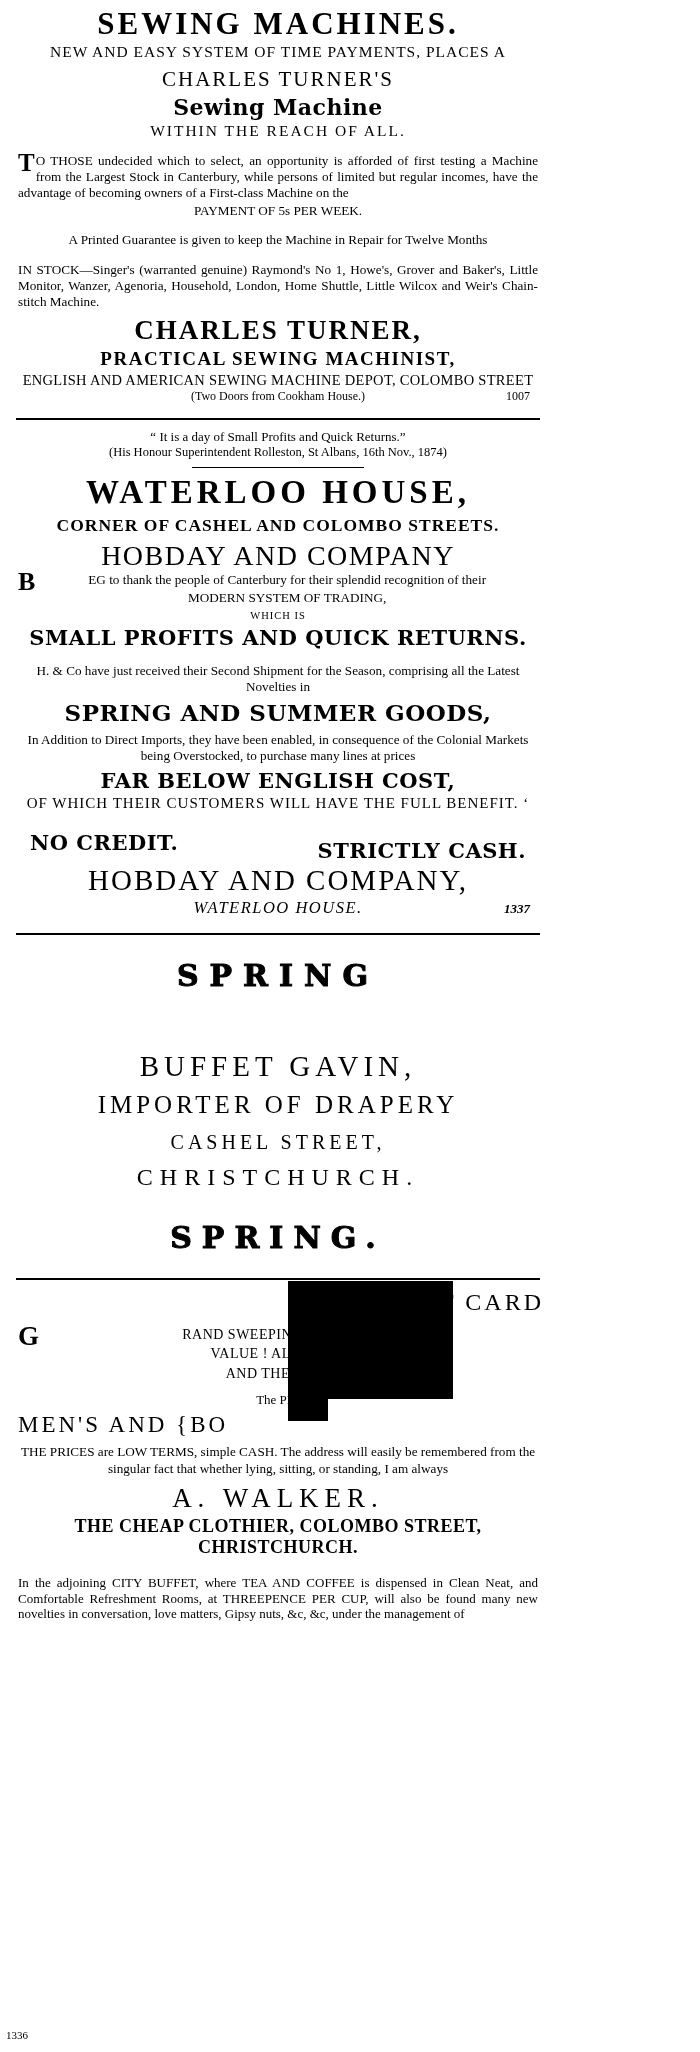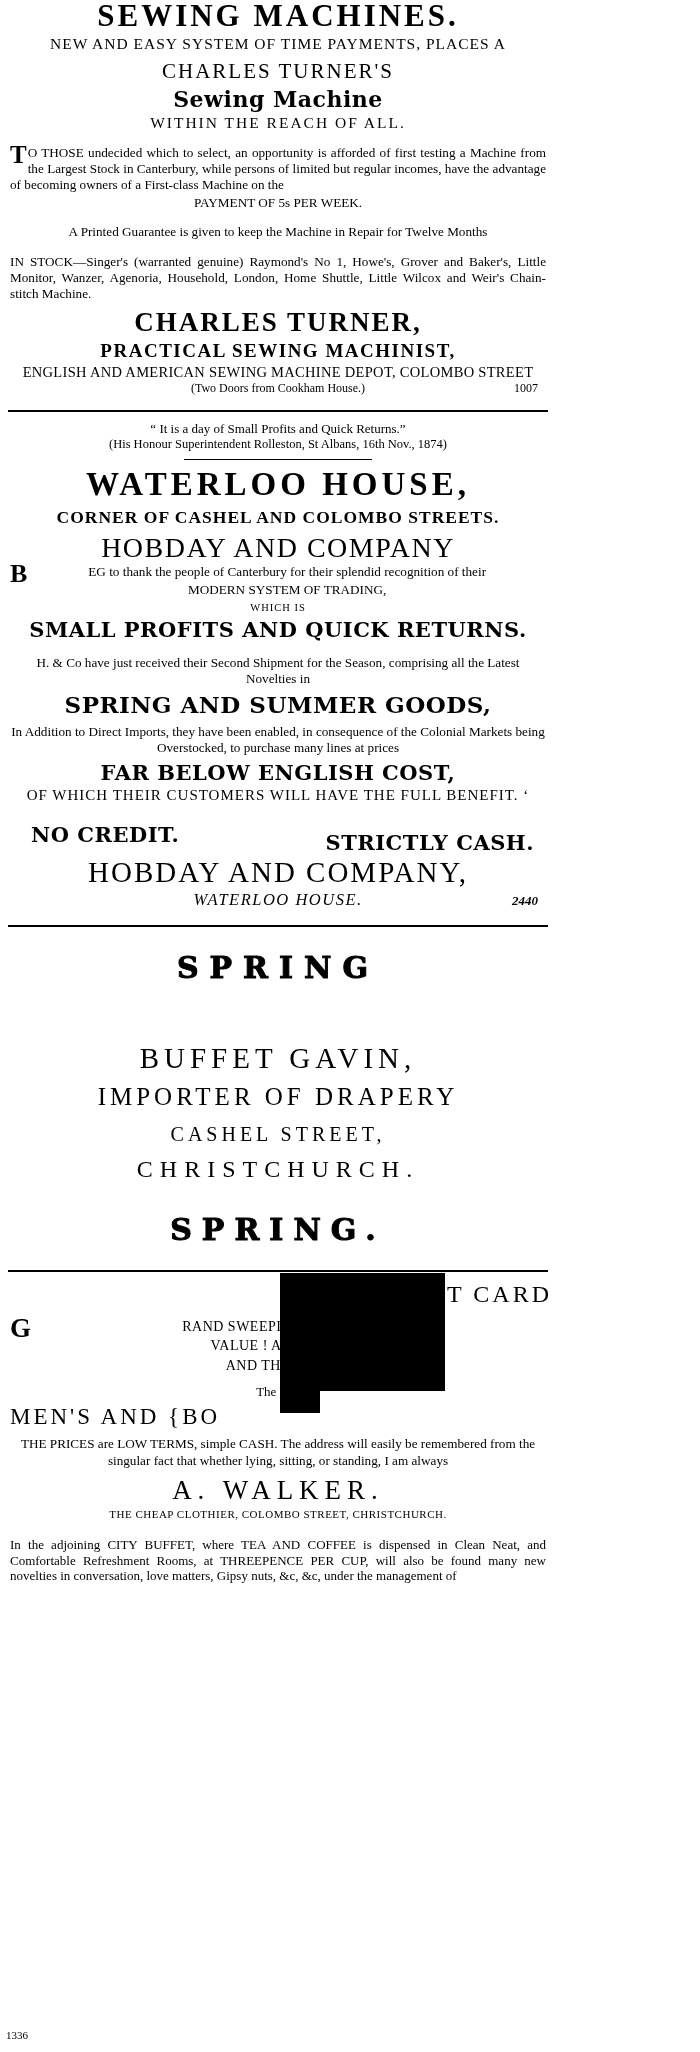--- a/index.html
+++ b/index.html
@@ -6,21 +6,21 @@
   body{
     width:700px;
     font-family:"Liberation Serif", serif;
     color:#000;
     -webkit-font-smoothing:none;
   }
   .page{
     width:556px;
     min-height:2052px;
     position:relative;
-    padding:0;
+    padding:8px;
     box-sizing:border-box;
     overflow:hidden;
   }
   .ad{
     padding:0 4px 6px 4px;
   }
   .rule{
     border:0;
     border-top:2px solid #000;
     margin:8px 40px;
@@ -151,21 +151,20 @@
     align-items:flex-end;
     justify-content:space-between;
     padding:0 18px;
     margin-top:10px;
   }
   .nocredit{
     font-family:"DejaVu Serif",serif;
     font-weight:bold;
     font-size:21px;
     letter-spacing:0.5px;
-    margin-left:9px;
   }
   .strictly{
     font-family:"DejaVu Serif",serif;
     font-weight:bold;
     font-size:21px;
     letter-spacing:0.5px;
   }
   .walker-name{
     font-size:27px;
     letter-spacing:6px;
@@ -243,21 +242,21 @@
     <div class="heavy ctr mt2" style="font-size:21px;letter-spacing:0.5px;">FAR BELOW ENGLISH COST,</div>
     <div class="t-med mt2" style="font-size:15px;font-weight:normal;letter-spacing:1px;">OF WHICH THEIR CUSTOMERS WILL HAVE THE FULL BENEFIT. ‘</div>
     <hr class="rule thin">
     <div class="nocredit-row">
       <div class="nocredit">NO CREDIT.</div>
       <div class="strictly" style="margin-bottom:-8px;">STRICTLY CASH.</div>
     </div>
     <div class="t-big mt10" style="font-size:29px;letter-spacing:2px;font-weight:normal;">HOBDAY AND COMPANY,</div>
     <div style="position:relative;font-style:italic;">
       <div class="t-med mt2" style="font-size:16.5px;font-weight:normal;letter-spacing:1.5px;">WATERLOO  HOUSE.</div>
-      <div style="position:absolute;right:14px;top:2px;font-size:13px;font-weight:bold;">2440</div>
+      <div style="position:absolute;right:14px;top:2px;font-size:13px;font-weight:bold;">1337</div>
     </div>
   </div>
 
   <hr class="rule wide">
 
   <div class="ad" style="padding-top:14px;padding-bottom:14px;">
     <div class="spring-word">SPRING</div>
     <div style="height:56px;"></div>
     <div class="gavin-name">BUFFET  GAVIN,</div>
     <div class="gavin-sub mt6">IMPORTER  OF  DRAPERY</div>
@@ -274,21 +273,21 @@
     <div class="dropcap-p" style="text-align:center;margin-top:10px;">
       <span class="dropcap" style="font-size:27px;">G</span><span style="font-size:14px;letter-spacing:0.5px;">RAND SWEEPING STAKES !  NO</span>
     </div>
     <div class="clear"></div>
     <div class="t-bodyc" style="font-size:14px;letter-spacing:0.5px;margin-top:-2px;">VALUE !  ALL ARE INVI</div>
     <div class="t-bodyc" style="font-size:14px;letter-spacing:0.5px;margin-top:-2px;">AND THE QUIC</div>
     <div class="t-bodyc mt10" style="font-size:13px;">The PRI</div>
     <div class="mens-bo mt2">MEN'S  AND  {BO</div>
     <div class="t-body mt6" style="text-align:center;font-size:13.2px;">THE PRICES are LOW TERMS, simple CASH. The address will easily be remembered from the singular fact that whether lying, sitting, or standing, I am always</div>
     <div class="walker-name mt6">A.  WALKER.</div>
-    <div class="t-sm mt2" style="font-size:11px;font-weight:normal;letter-spacing:0.5px;">THE CHEAP CLOTHIER, COLOMBO STREET, CHRISTCHURCH.</div>
+    <div class="t-sm mt2" style="font-size:18px;font-weight:bold;letter-spacing:0.5px;">THE CHEAP CLOTHIER, COLOMBO STREET, CHRISTCHURCH.</div>
     <hr class="rule thin" style="margin:8px 290px;">
     <div class="t-body" style="font-size:13px;">In the adjoining CITY BUFFET, where TEA AND COFFEE is dispensed in Clean Neat, and Comfortable Refreshment Rooms, at THREEPENCE PER CUP, will also be found many new novelties in conversation, love matters, Gipsy nuts, &amp;c, &amp;c, under the management of</div>
 
     <div class="blackbox" style="left:280px; top:-8px; width:165px; height:118px;"></div>
     <div class="blackbox" style="left:280px; top:110px; width:40px; height:22px;"></div>
   </div>
 
   <div class="footnum">1336</div>
 </div>
 

